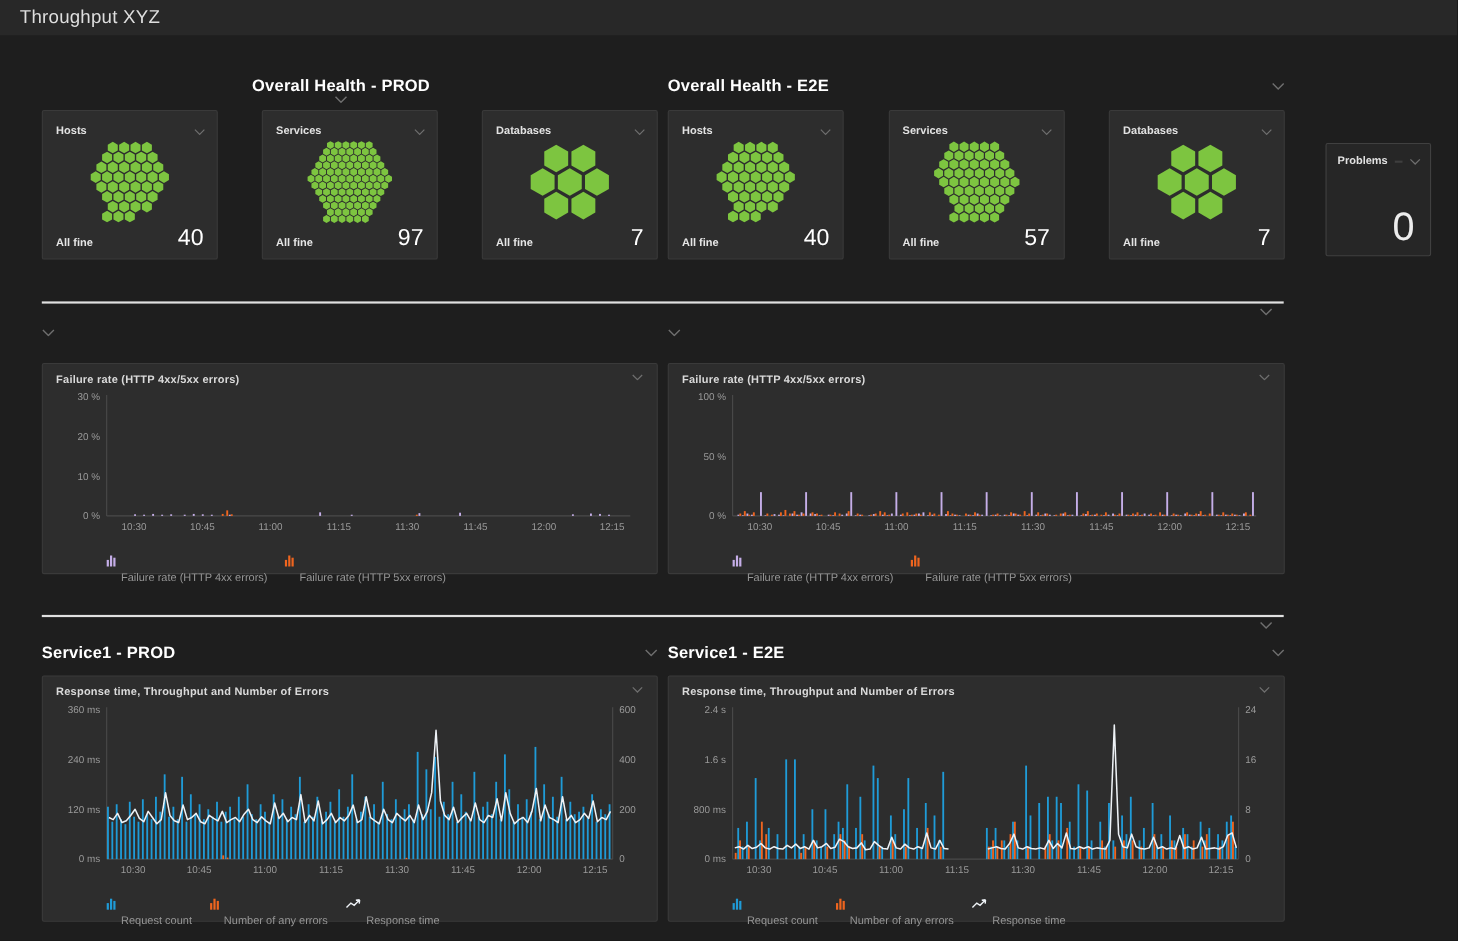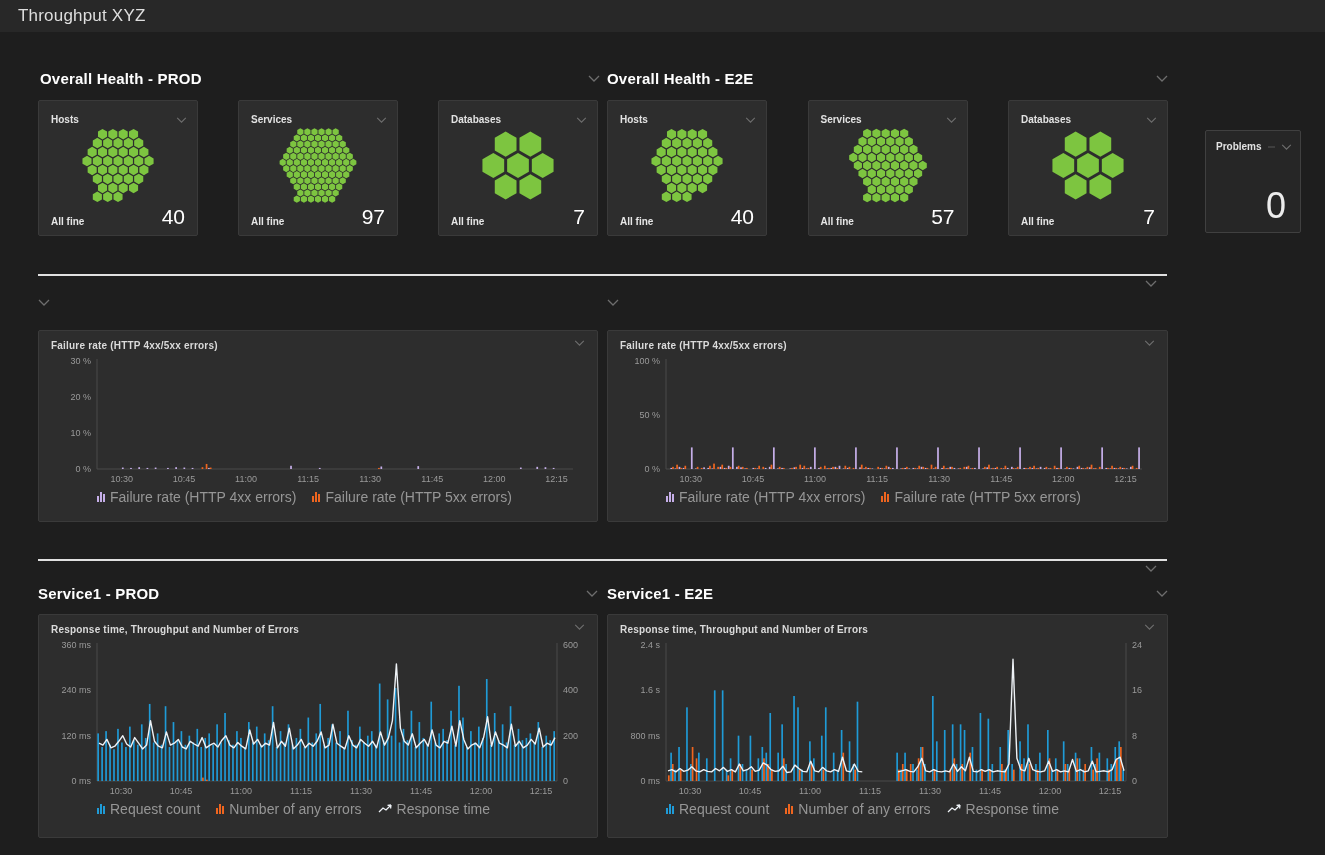--- a/index.html
+++ b/index.html
@@ -32,34 +32,34 @@
   .divider { position:absolute; height:2px; background:#e0e0e0; }
   .divider-chev { position:absolute; }
 
   .chart-tile { position:absolute; background:#2d2d2d; border:1px solid #3a3a3a; border-radius:2px; padding:9px 12px 6px 12px; }
   .chart-head { display:flex; align-items:flex-start; justify-content:space-between; }
   .chart-title { font-size:10px; font-weight:700; color:#dadada; letter-spacing:.2px; }
   .chart-svg { display:block; }
   .axlbl { fill:#9a9a9a; font-size:9px; font-family:"Liberation Sans", sans-serif; }
   .legend { display:flex; align-items:center; gap:16px; margin-left:46px; margin-top:2px; }
   .legend-item { display:flex; align-items:center; gap:5px; cursor:pointer; }
-  .legend-label { font-size:14px; color:#969696; }
+  .legend-label { font-size:10px; color:#969696;margin-top:31px; }
   .bars-ico { display:inline-flex; align-items:flex-end; gap:1px; height:10px; }
   .bars-ico i { display:block; width:2px; }
 </style>
 </head>
 <body>
 
 <div class="page">
 
   <header class="topbar">
     <h1 class="page-title">Throughput XYZ</h1>
   </header>
 
-  <div class="section-head" style="left:40px; top:70px; width:560px;">
+  <div class="section-head" style="left:30px; top:70px; width:560px;flex-direction:column;">
     <span class="lbl">Overall Health - PROD</span>
     <span class="chev">
         <svg width="12" height="7" viewBox="0 0 12 7">
           <path d="M1 1l5 5 5-5" fill="none" stroke="currentColor" stroke-width="1.3"></path>
         </svg>
       </span>
   </div>
   <div class="section-head" style="left:607px; top:70px; width:561px;">
     <span class="lbl">Overall Health - E2E</span>
     <span class="chev">

